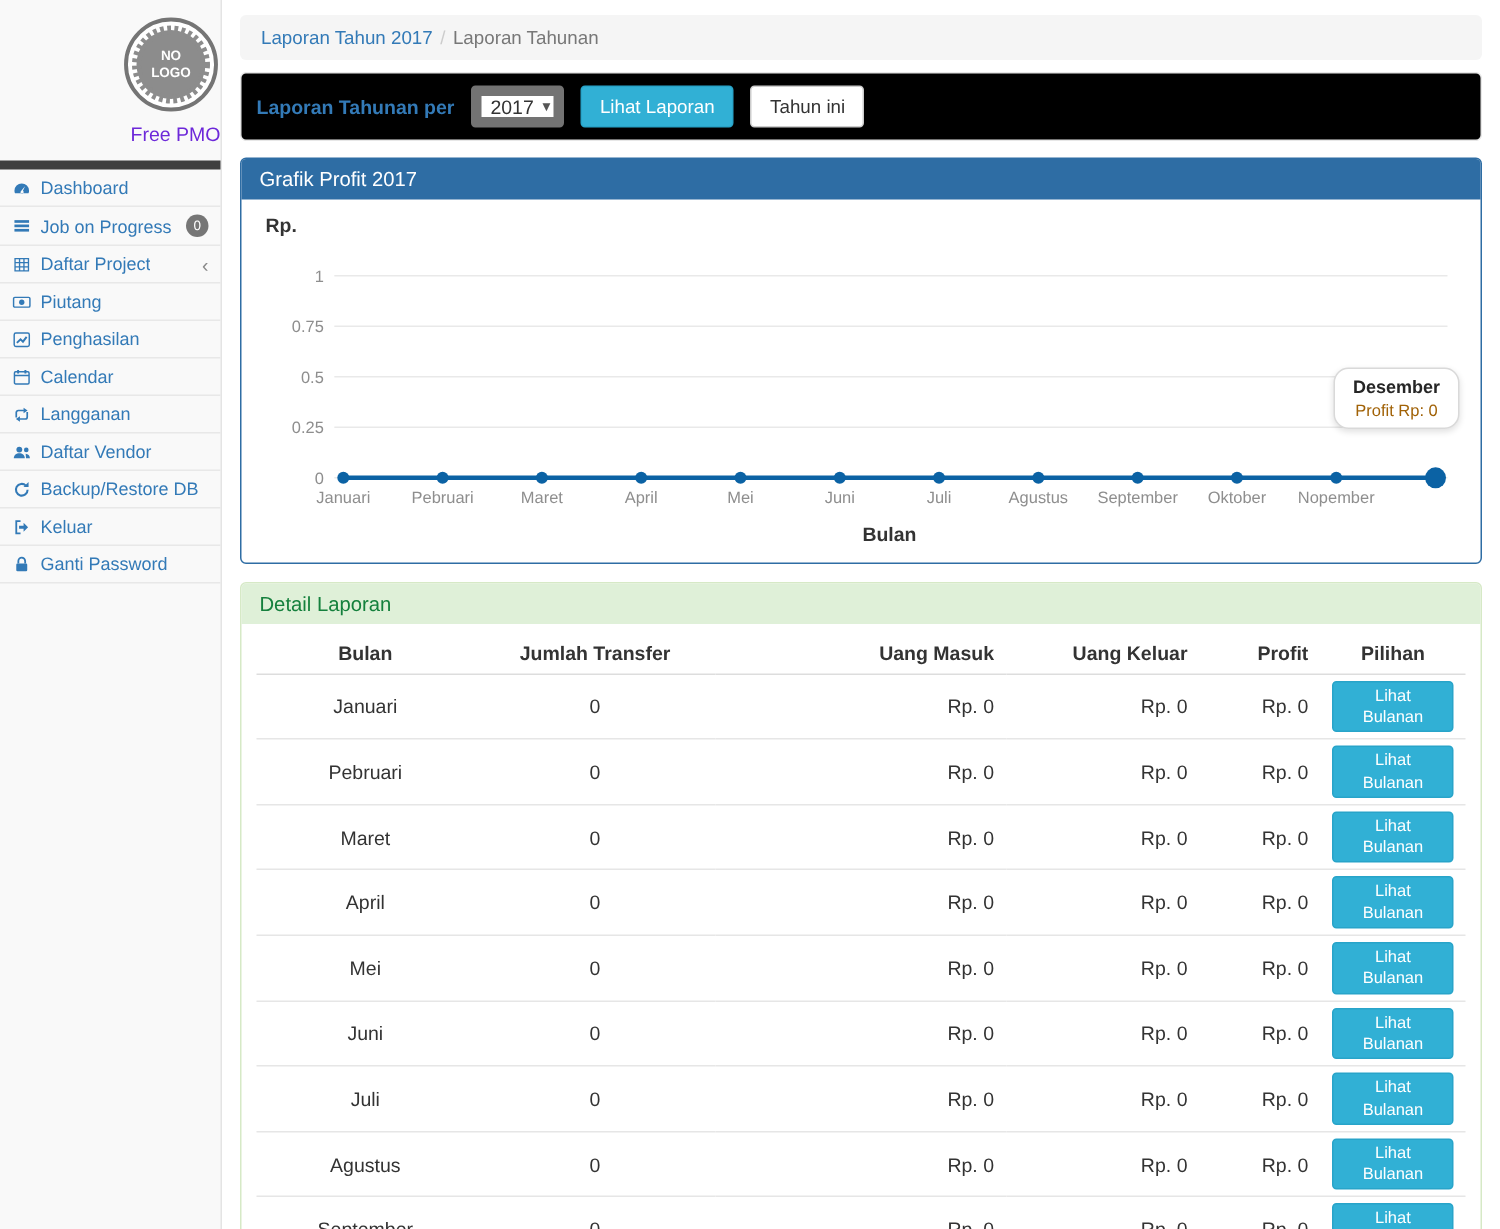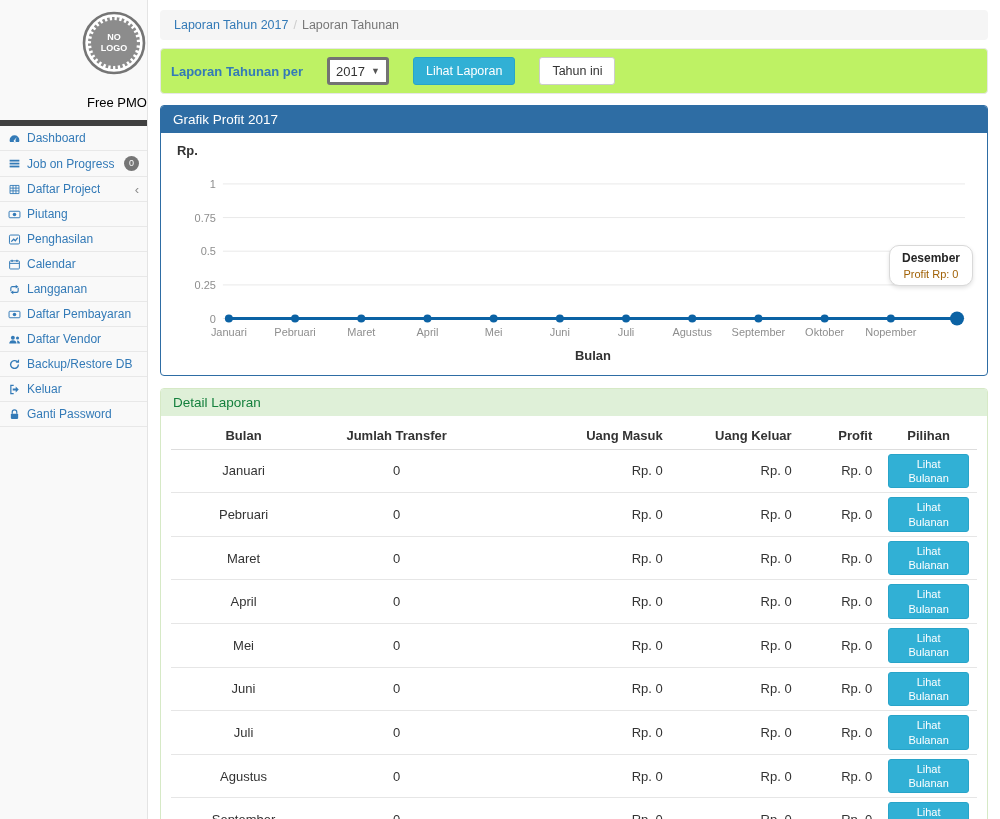--- a/index.html
+++ b/index.html
@@ -4,43 +4,43 @@
 <style>
   * { box-sizing: border-box; }
   body { margin:0; background:#fff; color:#333;
          font-family:"Liberation Sans","DejaVu Sans",sans-serif; font-size:13px; }
   .page { width:1000px; min-height:819px; display:flex; flex-direction:column; }
   .content-row { display:flex; flex:1; align-items:stretch; }
 
   
   aside { width:148px; background:#f9f9f9; border-right:1px solid #e4e4e4; }
   .logo-block { text-align:right; padding:10px 0 10px; border-bottom:6px solid #404040; }
-  .brand-name { color:#000000; font-size:13px; margin-top:16px; }
+  .brand-name { color:#6d28d9; font-size:13px; margin-top:3px; }
   .side-item { display:flex; align-items:center; gap:6px; padding:5px 8px;
                border-bottom:1px solid #e8e8e8; color:#337ab7; font-size:12px; cursor:pointer; }
   .side-item .icon { color:#337ab7; flex:0 0 auto; display:flex; }
   .side-item .icon svg { width:13px; height:13px; display:block; }
   .side-item .lbl { white-space:nowrap; overflow:hidden; }
   .badge { margin-left:auto; background:#767676; color:#fff; font-size:9px; line-height:1;
            min-width:15px; height:15px; border-radius:8px; display:flex; align-items:center;
            justify-content:center; padding:0 4px; }
   .chevron { margin-left:auto; color:#8a8a8a; font-size:13px; line-height:1; }
 
   
   main { flex:1; padding:10px 12px; background:#fff; }
   .breadcrumb { background:#f5f5f5; border-radius:4px; padding:8px 14px; font-size:12.5px;
                 color:#777; margin-bottom:8px; }
   .breadcrumb a { color:#337ab7; text-decoration:none; cursor:pointer; }
   .breadcrumb .sep { color:#ccc; padding:0 5px; }
 
-  .well { background:#bef264; border:1px solid #e7e7e7; border-radius:4px; padding:8px 10px;
-          margin-bottom:11px; display:flex; align-items:center; gap:24px; }
+  .well { background:#000000; border:1px solid #e7e7e7; border-radius:4px; padding:8px 10px;
+          margin-bottom:11px; display:flex; align-items:center; gap:11px; }
   .well .flabel { color:#337ab7; font-weight:bold; font-size:13px; }
   .year-select { display:inline-flex; align-items:center; justify-content:space-between;
-                 width:62px; height:28px; border:3px solid #737373; border-radius:3px;
+                 width:62px; height:28px; border:7px solid #737373; border-radius:3px;
                  background:#fff; padding:0 6px; font-size:13px; color:#333; cursor:pointer; }
   .year-select .caret { color:#555; font-size:9px; margin-left:4px; }
   .btn { display:inline-block; padding:5px 12px; font-size:12.5px; border-radius:3px;
          border:1px solid transparent; cursor:pointer; line-height:1.3;
          font-family:"Liberation Sans","DejaVu Sans",sans-serif; }
   .btn-info { background:#31b0d5; border-color:#28a4c9; color:#fff; }
   .btn-default { background:#fff; border-color:#ccc; color:#333; }
   .btn-xs { padding:2px 8px; font-size:11px; }
 
   .panel { border:1px solid; border-radius:4px; margin-bottom:12px; background:#fff; }
@@ -144,29 +144,20 @@
             <span class="icon">
               <svg viewBox="0 0 16 16">
                 <g fill="none" stroke="currentColor" stroke-width="1.4">
                   <path d="M3.5 10.2V6.2a1.7 1.7 0 0 1 1.7-1.7h4.6"></path>
                   <path d="M12.5 5.8v4a1.7 1.7 0 0 1-1.7 1.7H6.2"></path>
                 </g>
                 <path fill="currentColor" d="M9.5 2.2l3.3 2.3-3.3 2.3zM6.5 13.8l-3.3-2.3 3.3-2.3z"></path>
               </svg>
             </span>
             <span class="lbl">Langganan</span>
-          </div>
-          <div class="side-item">
-            <span class="icon">
-              <svg viewBox="0 0 16 16">
-                <rect x="1.3" y="4" width="13.4" height="8" rx="1" fill="none" stroke="currentColor" stroke-width="1.2"></rect>
-                <circle cx="8" cy="8" r="2.2" fill="currentColor"></circle>
-              </svg>
-            </span>
-            <span class="lbl">Daftar Pembayaran</span>
           </div>
           <div class="side-item">
             <span class="icon">
               <svg viewBox="0 0 16 16">
                 <g fill="currentColor">
                   <circle cx="6" cy="5.8" r="2.4"></circle>
                   <path d="M1.5 13c0-2.6 2-4.1 4.5-4.1S10.5 10.4 10.5 13z"></path>
                   <circle cx="11.7" cy="6.1" r="1.9"></circle>
                   <path d="M11.2 9.2c2 .1 3.5 1.6 3.5 3.8h-3.2z"></path>
                 </g>

